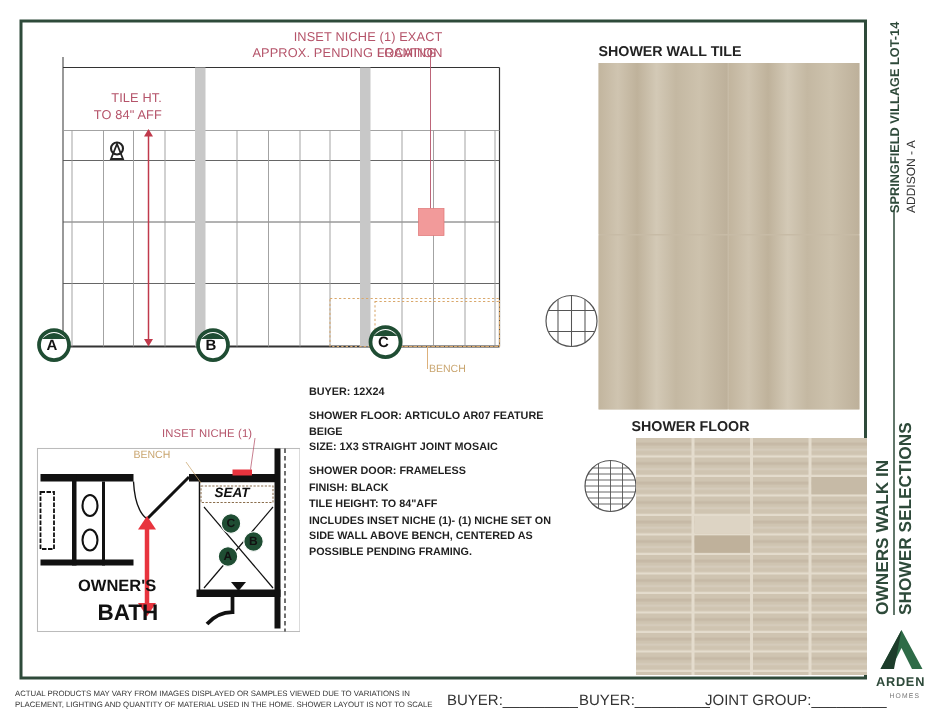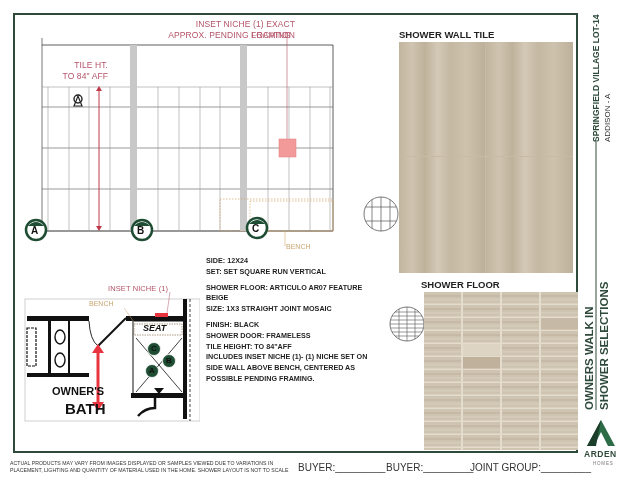--- a/index.html
+++ b/index.html
@@ -135,30 +135,29 @@
   <div class="abs" style="left:143px;top:323px;font-size:9px;font-weight:bold;color:#111;font-style:italic;">SEAT</div>
   <div class="abs" style="left:151px;top:344px;font-size:8px;font-weight:bold;color:#111;">C</div>
   <div class="abs" style="left:166px;top:356px;font-size:8px;font-weight:bold;color:#111;">B</div>
   <div class="abs" style="left:149px;top:366px;font-size:8px;font-weight:bold;color:#111;">A</div>
   <div class="abs" style="left:52px;top:385px;font-size:11px;font-weight:bold;color:#111;">OWNER'S</div>
   <div class="abs" style="left:65px;top:400px;font-size:15px;font-weight:bold;color:#111;">BATH</div>
 </div>
 
 <div class="specs">
   <div class="grp">
-    <div>SIDE: 12X24</div>
-    <div>SET: SET SQUARE RUN VERTICAL</div>
+    <div>BUYER: 12X24</div>
   </div>
   <div class="grp">
     <div>SHOWER FLOOR: ARTICULO AR07 FEATURE BEIGE</div>
     <div>SIZE: 1X3 STRAIGHT JOINT MOSAIC</div>
   </div>
   <div class="grp">
+    <div>SHOWER DOOR: FRAMELESS</div>
     <div>FINISH: BLACK</div>
-    <div>SHOWER DOOR: FRAMELESS</div>
     <div>TILE HEIGHT: TO 84"AFF</div>
     <div>INCLUDES INSET NICHE (1)-  (1)  NICHE SET ON SIDE WALL ABOVE BENCH, CENTERED AS POSSIBLE PENDING FRAMING.</div>
   </div>
 </div>
 
 <svg class="abs" style="left:362px;top:195px;" width="40" height="40">
   <defs>
       <clipPath id="c1">
         <circle cx="19" cy="19" r="17"></circle>
       </clipPath>

